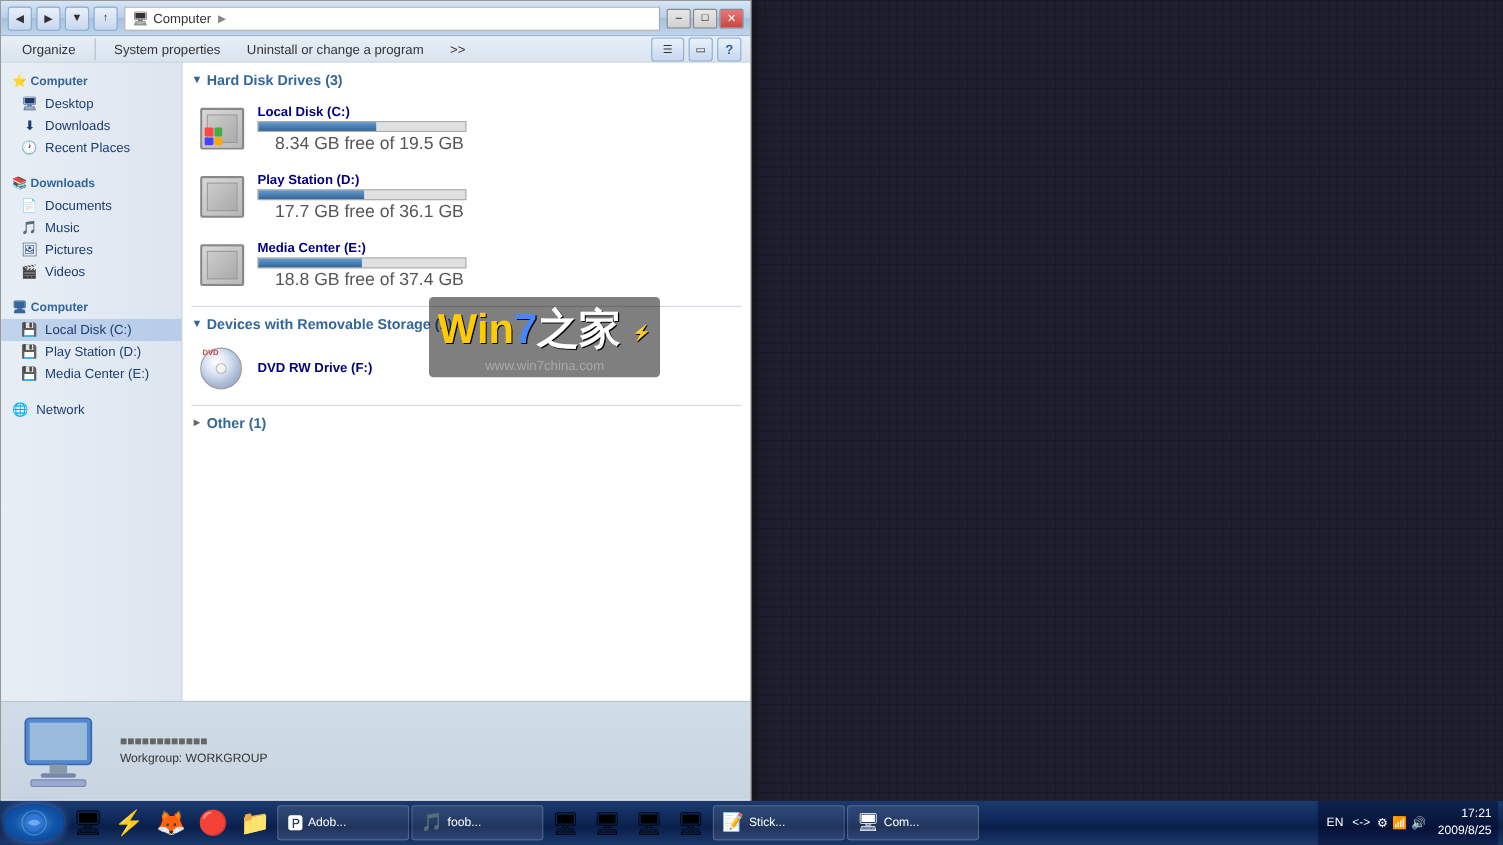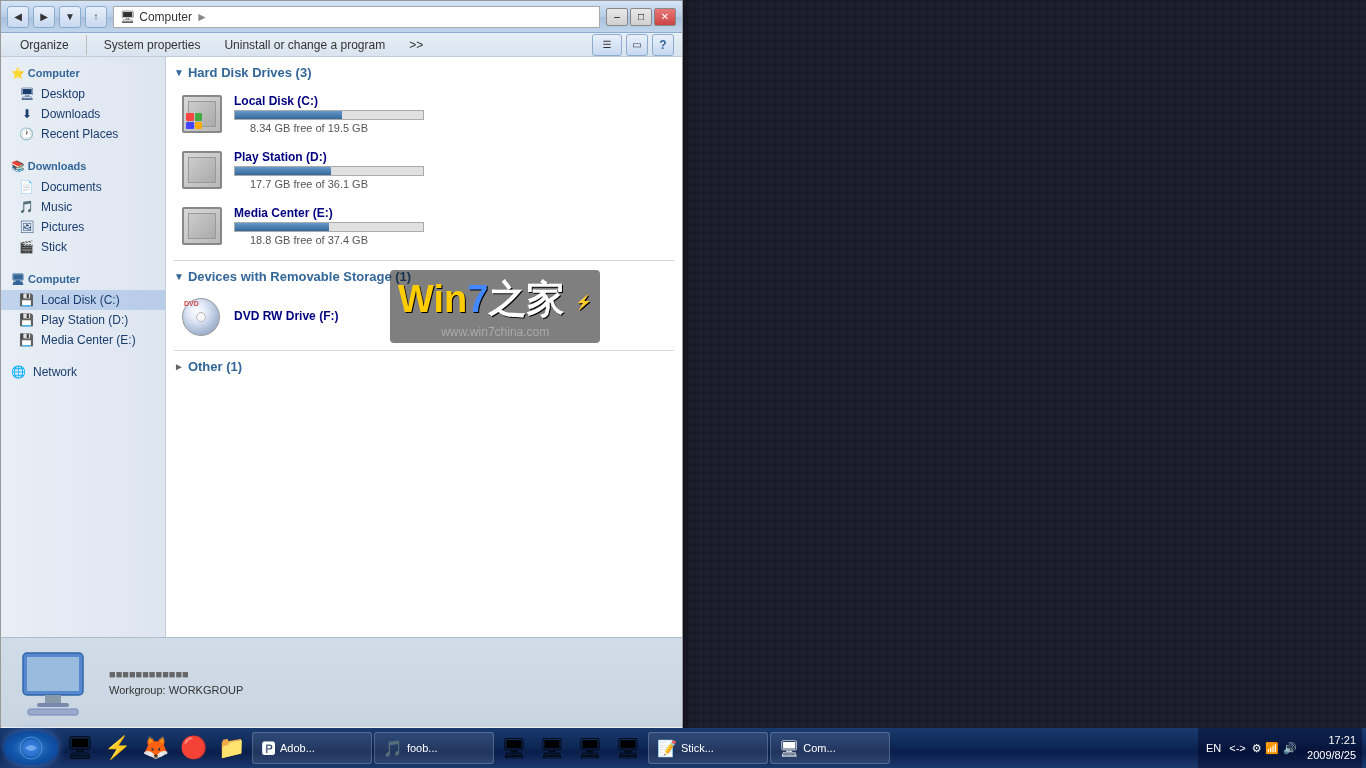--- a/index.html
+++ b/index.html
@@ -271,21 +271,21 @@
       border: 1px solid #aaa;
       margin-bottom: 2px;
     }
 
     .drive-bar {
       height: 100%;
       background: linear-gradient(to bottom, #6699cc, #336699);
     }
 
     .drive-size {
-      font-size: 11px;
+      font-size: 16px;
       color: #555;
       padding-left: 16px;
     }
 
     .divider {
       height: 1px;
       background: #d0d8e0;
       margin: 8px 0;
     }
 
@@ -569,21 +569,21 @@
           <div class="sidebar-item">
             <div class="sidebar-icon">🎵</div>
             <span>Music</span>
           </div>
           <div class="sidebar-item">
             <div class="sidebar-icon">🖼</div>
             <span>Pictures</span>
           </div>
           <div class="sidebar-item">
             <div class="sidebar-icon">🎬</div>
-            <span>Stick</span>
+            <span>Videos</span>
           </div>
         </div>
 
         <div style="height:8px;"></div>
 
         <div class="sidebar-section">
           <div class="sidebar-section-header">
             <span>🖥 </span>
             <span>Computer</span>
           </div>

